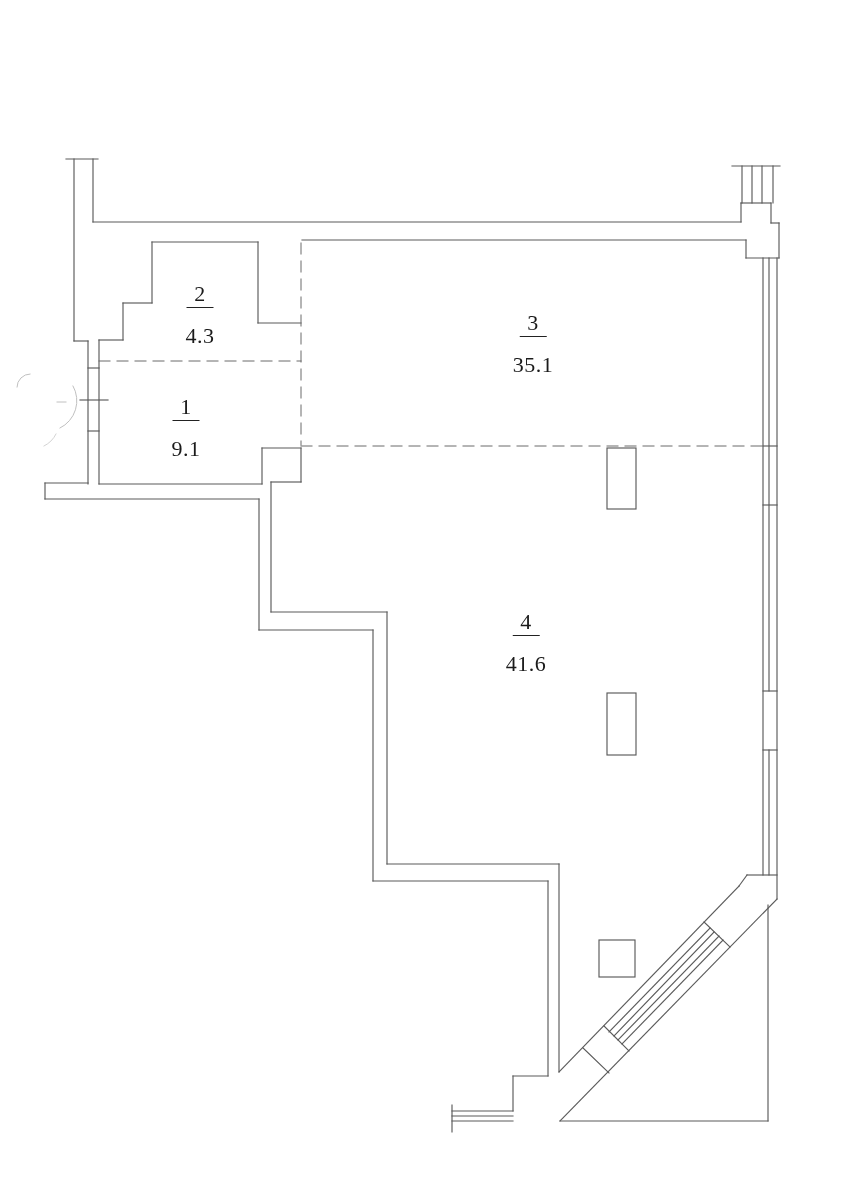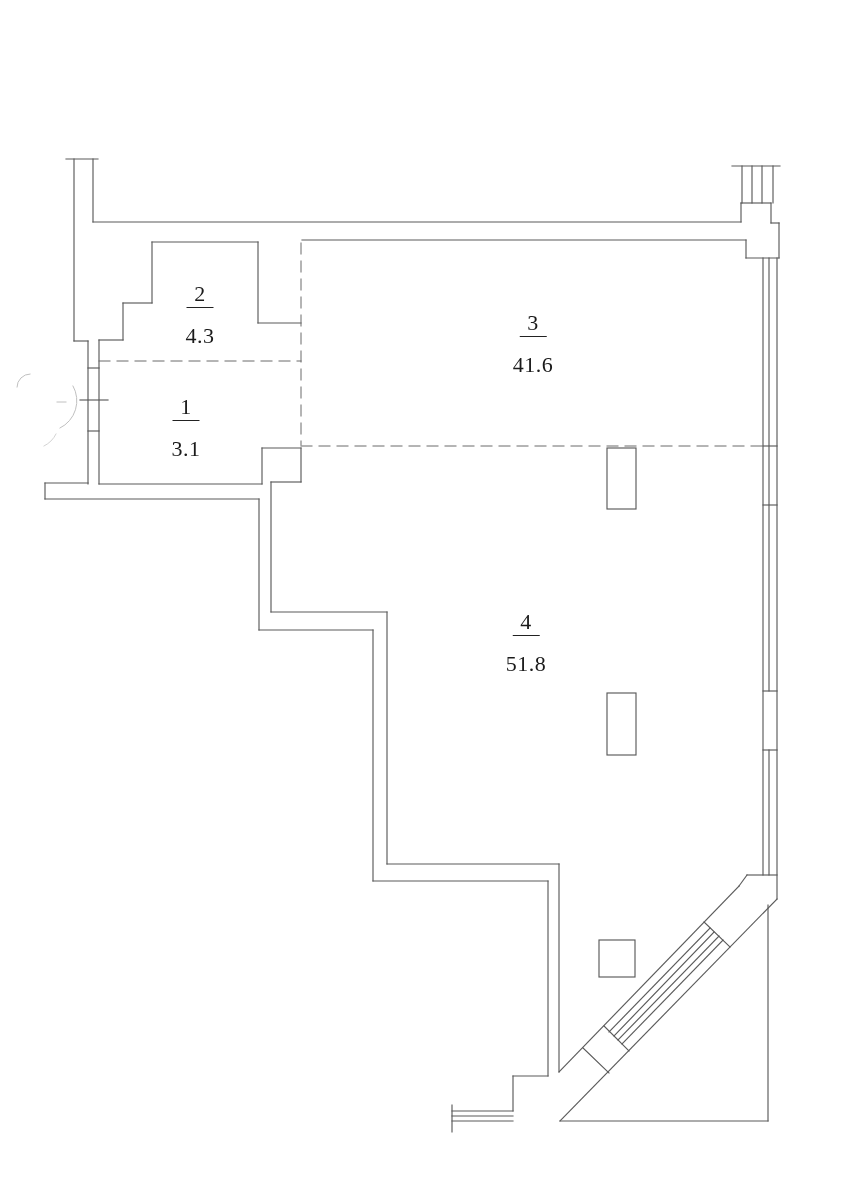--- a/index.html
+++ b/index.html
@@ -160,31 +160,31 @@
 
     <g stroke="#6a6a6a" stroke-width="1" stroke-dasharray="11 7">
       <line x1="99" y1="361" x2="301" y2="361"></line>
       <line x1="301" y1="243" x2="301" y2="445"></line>
       <line x1="301" y1="446" x2="763" y2="446"></line>
     </g>
   </svg>
 
   <div class="room-label" style="left:186px;top:396px">
     <div class="num">1</div>
-    <div class="area">3.1</div>
+    <div class="area">9.1</div>
   </div>
 
   <div class="room-label" style="left:200px;top:283px">
     <div class="num">2</div>
     <div class="area">4.3</div>
   </div>
 
   <div class="room-label" style="left:533px;top:312px">
     <div class="num">3</div>
-    <div class="area">41.6</div>
+    <div class="area">35.1</div>
   </div>
 
   <div class="room-label" style="left:526px;top:611px">
     <div class="num">4</div>
-    <div class="area">51.8</div>
+    <div class="area">41.6</div>
   </div>
 
 </div>
 
 </body></html>

